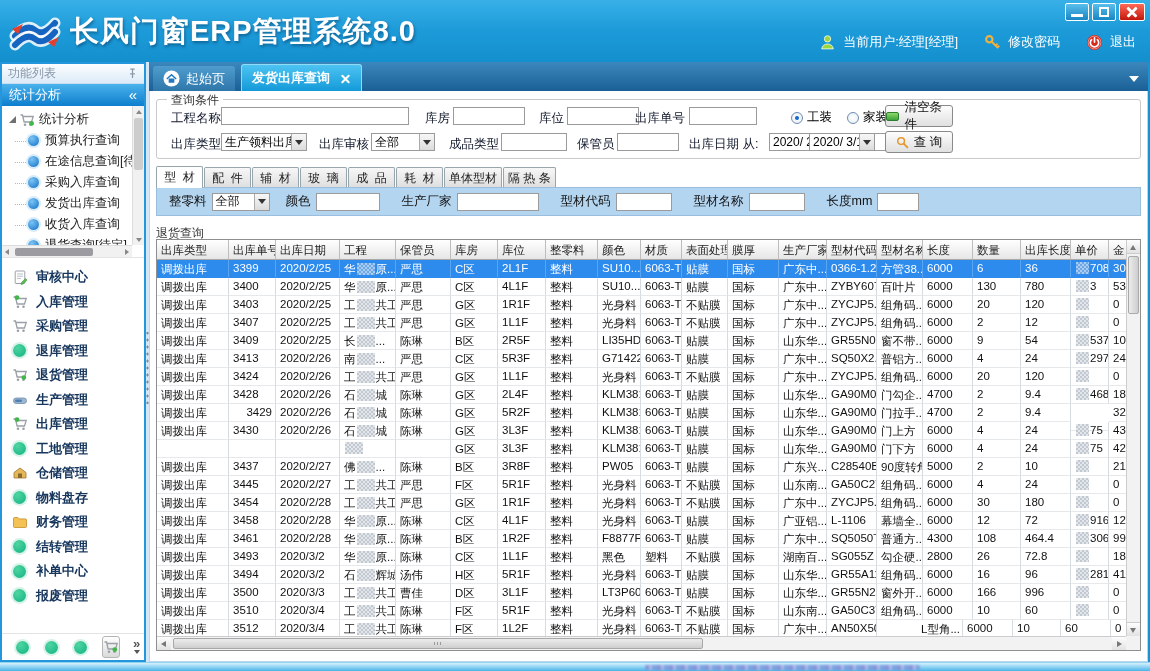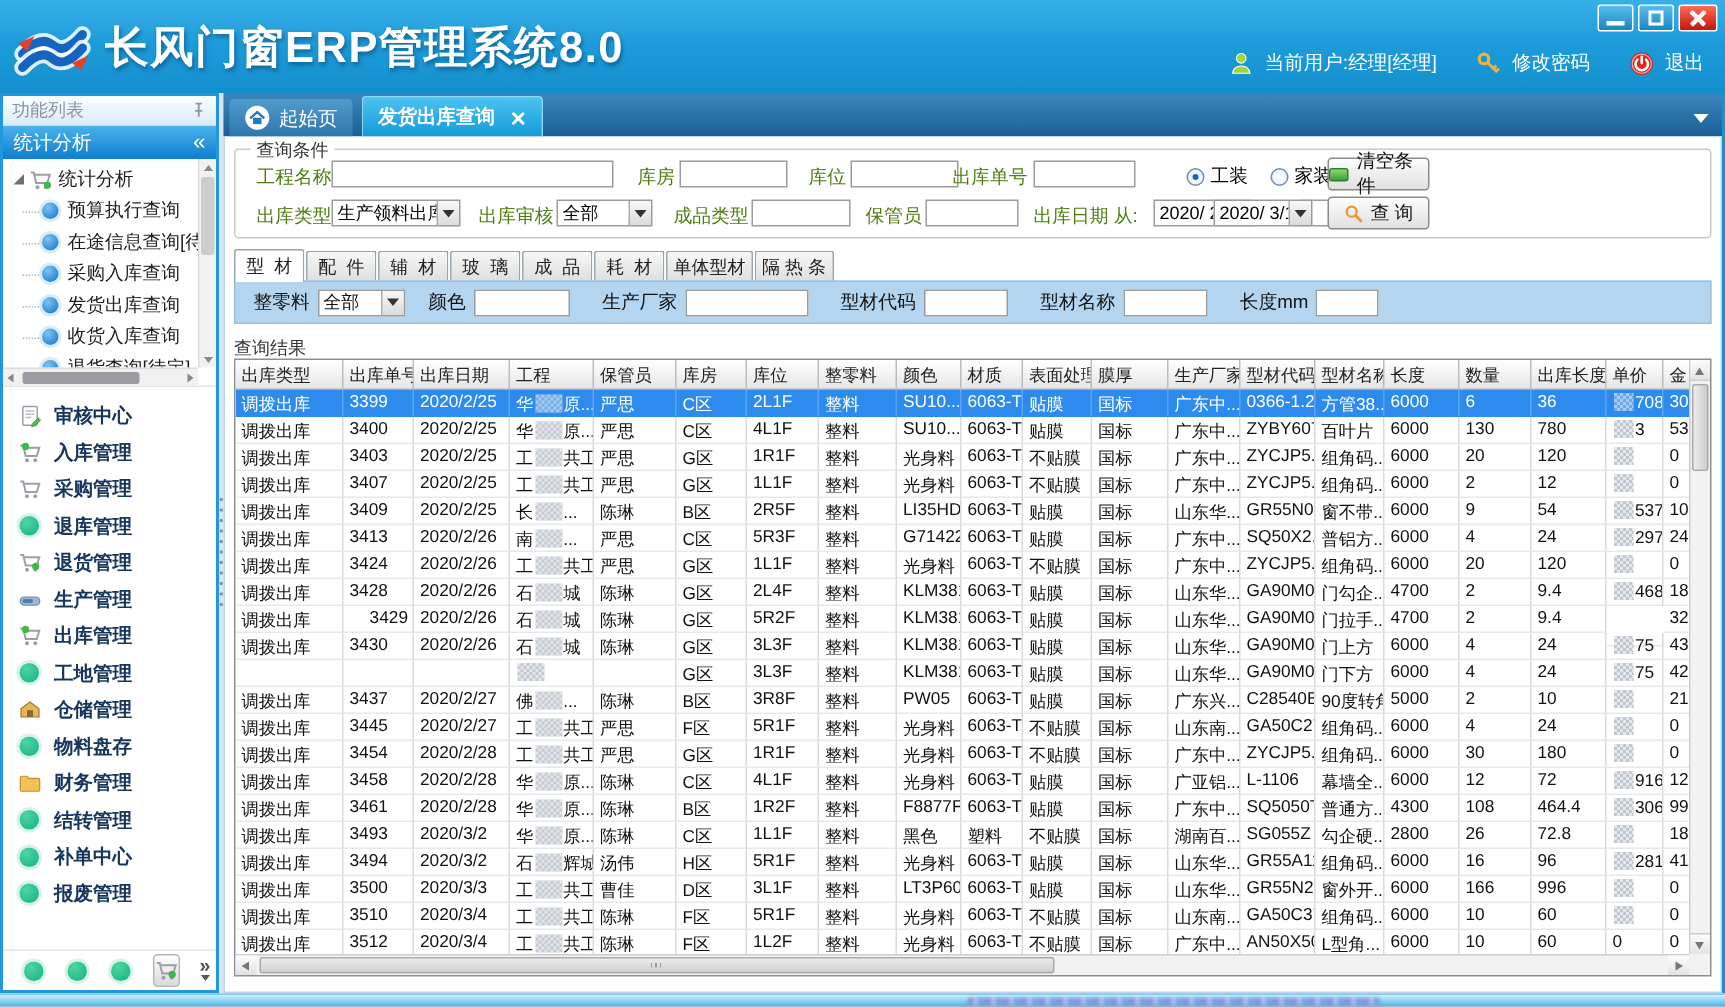--- a/index.html
+++ b/index.html
@@ -81,21 +81,21 @@
   .closex::before,.closex::after { content:""; position:absolute; left:0; top:5px; width:11px; height:2px; background:#fff; border-radius:1px; }
   .closex::before { transform:rotate(45deg); } .closex::after { transform:rotate(-45deg); }
   .tab-arrow { margin-left:auto; margin-right:9px; margin-bottom:9px; width:0; height:0;
     border-left:5px solid transparent; border-right:5px solid transparent; border-top:6px solid #fff; cursor:pointer; }
   .content { position:absolute; top:29px; left:0; right:0; bottom:0; background:#fff;
     border:1px solid #bcd6ec; border-top:none; }
 
   
   .qbox { position:absolute; top:8px; left:6px; right:6px; height:60px; border:1px solid #c9c9c9; border-radius:3px; }
   .qlegend { position:absolute; top:-8px; left:10px; background:#fff; padding:0 4px; font-size:12px; color:#333; }
-  .ql { position:absolute; font-size:12.5px; color:#4d7c0f; white-space:nowrap; }
+  .ql { position:absolute; font-size:12.5px; color:#0f172a; white-space:nowrap; }
   .row1 .ql { top:10px; } .row2 .ql { top:36px; }
   .qi { position:absolute; height:18px; border:1px solid #9b9b9b; background:#fff; font-size:12px; padding:0 3px; }
   .row1 .qi,.row1 .combo { top:7px; } .row2 .qi,.row2 .combo { top:33px; }
   .combo { position:absolute; height:18px; border:1px solid #9b9b9b; background:#fff; font-size:12px; display:flex; align-items:center; cursor:pointer; }
   .combo .ct { flex:1; padding-left:3px; white-space:nowrap; overflow:hidden; }
   .combo .cb { width:15px; height:100%; background:linear-gradient(#f7f7f7,#dcdcdc); border-left:1px solid #ababab; display:flex; align-items:center; justify-content:center; flex:none; }
   .combo .cb::after { content:""; border-left:4px solid transparent; border-right:4px solid transparent; border-top:5px solid #333; }
   .radio { position:absolute; top:9px; display:flex; align-items:center; gap:4px; font-size:12.5px; cursor:pointer; }
   .rdot { width:12px; height:12px; border-radius:50%; border:1px solid #6e8cb0; background:radial-gradient(#fff,#e6eef6); position:relative; }
   .rdot.on::after { content:""; position:absolute; inset:3px; border-radius:50%; background:#1464d0; }
@@ -479,21 +479,21 @@
       <input class="qi2" style="width: 56px;">
       <span class="sp22"></span>
       <span class="fl">型材名称</span>
       <input class="qi2" style="width: 56px;">
       <span class="sp22"></span>
       <span class="fl">长度mm</span>
       <input class="qi2" style="width: 42px;">
     </div>
 
     <div class="results">
-      <span class="rlegend">查询结果</span>
+      <span class="rlegend">退货查询</span>
       <div class="grid">
         <div class="ghead">
             <div class="gh" style="width: 72px;">出库类型</div>
             <div class="gh" style="width: 47px;">出库单号</div>
             <div class="gh" style="width: 64px;">出库日期</div>
             <div class="gh" style="width: 56px;">工程</div>
             <div class="gh" style="width: 55px;">保管员</div>
             <div class="gh" style="width: 47px;">库房</div>
             <div class="gh" style="width: 48px;">库位</div>
             <div class="gh" style="width: 52px;">整零料</div>
@@ -959,21 +959,21 @@
               <div class="gc c4" style="width: 55px;">陈琳</div>
               <div class="gc c5" style="width: 47px;">F区</div>
               <div class="gc c6" style="width: 48px;">1L2F</div>
               <div class="gc c7" style="width: 52px;">整料</div>
               <div class="gc c8" style="width: 43px;">光身料</div>
               <div class="gc c9" style="width: 41px;">6063-T5</div>
               <div class="gc c10" style="width: 46px;">不贴膜</div>
               <div class="gc c11" style="width: 51px;">国标</div>
               <div class="gc c12" style="width: 48px;">广东中...</div>
               <div class="gc c13" style="width: 50px;">AN50X50X2</div>
-              <div class="gc c14" style="width: 46px;">L型角...</div>
+              <div class="gc c14" style="width: 46px; margin-left: 40px;">L型角...</div>
               <div class="gc c15" style="width: 50px;">6000</div>
               <div class="gc c16" style="width: 48px;">10</div>
               <div class="gc c17" style="width: 50px;">60</div>
               <div class="gc c18" style="width: 38px;">0</div>
               <div class="gc c19" style="width: 40px;">0</div>
             </div>
           </div>
         <div class="vsb">
           <span class="sbtn up"></span>
           <span class="vthumb"></span>

